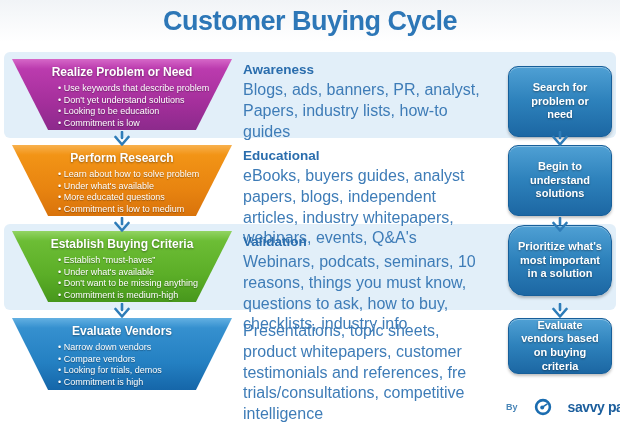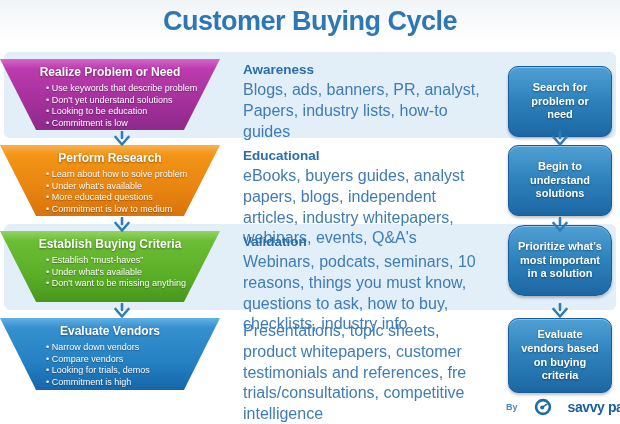--- a/index.html
+++ b/index.html
@@ -19,21 +19,21 @@
 
   .band {
     position: absolute; left: 4px; right: 4px; height: 86px;
     background: #e2eff9; border-radius: 6px;
   }
   .band1 { top: 52px; }
   .band3 { top: 224px; }
 
   
   .funnel {
-    position: absolute; left: 0; width: 220px; height: 71px;
+    position: absolute; left: 12px; width: 220px; height: 71px;
     clip-path: polygon(0 0, 100% 0, 83.6% 100%, 16.4% 100%);
     filter: drop-shadow(0 2px 2px rgba(0,0,0,0.25));
     color: #fff; text-align: center;
   }
   .f0 { top: 59px;  background: linear-gradient(180deg,#d667c8 0%,#bb3bae 14%,#a42f9b 62%,#8c2a8c 100%); }
   .f1 { top: 145px; background: linear-gradient(180deg,#f8b14e 0%,#f29416 14%,#e88410 62%,#d9730b 100%); }
   .f2 { top: 231px; background: linear-gradient(180deg,#93d464 0%,#6cbd35 14%,#5bae27 62%,#47971c 100%); }
   .f3 { top: 318px; height: 72px; background: linear-gradient(180deg,#63b0e2 0%,#3590cf 14%,#2480c2 62%,#1566a9 100%); }
 
   .funnel-title {
@@ -57,21 +57,21 @@
   .action-btn {
     position: absolute; left: 508px; width: 104px; height: 71px;
     border-radius: 10px; border: 1px solid #175f9a;
     background: linear-gradient(180deg, #4fa0d4 0%, #2e82bc 48%, #1c67a3 100%);
     box-shadow: inset 0 1px 0 rgba(255,255,255,0.35), 0 2px 3px rgba(0,0,0,0.25);
     display: flex; align-items: center; justify-content: center;
     text-align: center; padding: 4px 9px;
     color: #fff; font-size: 11px; font-weight: bold; line-height: 1.25;
     text-shadow: 0 1px 2px rgba(0,0,0,0.4);
   }
-  .b0 { top: 66px; } .b1 { top: 145px; } .b2 { top: 225px; border-radius: 16px; } .b3 { top: 318px; height: 75px; }
+  .b0 { top: 66px; } .b1 { top: 145px; } .b2 { top: 225px; border-radius: 16px; } .b3 { top: 318px; height: 56px; }
 
   
   .down-arrow { position: absolute; width: 18px; height: 15px; }
   .af0 { left: 113px; top: 131px; } .af1 { left: 113px; top: 217px; } .af2 { left: 113px; top: 303px; }
   .ab0 { left: 551px; top: 131px; } .ab1 { left: 551px; top: 217px; } .ab2 { left: 551px; top: 303px; }
 
   
   .footer {
     position: absolute; left: 506px; top: 398px; width: 112px;
     display: flex; align-items: center; gap: 16px;
@@ -123,20 +123,21 @@
   <div class="action-btn b1">
     <span>Begin to understand solutions</span>
   </div>
 
   <div class="funnel f2">
     <div class="funnel-title">Establish Buying Criteria</div>
     <ul class="funnel-bullets">
       <li>Establish “must-haves”</li>
       <li>Under what's available</li>
       <li>Don't want to be missing anything</li>
+      <li>Commitment is medium-high</li>
     </ul>
   </div>
   <div class="mid m2">
     <div class="mid-heading">Validation</div>
     <div class="mid-body">Webinars, podcats, seminars, 10 reasons, things you must know, questions to ask, how to buy, checklists, industry info</div>
   </div>
   <div class="action-btn b2">
     <span>Prioritize what's most important in a solution</span>
   </div>
 

